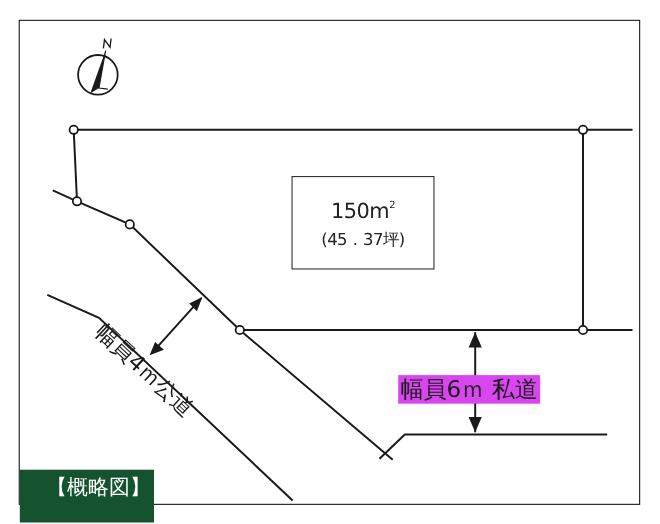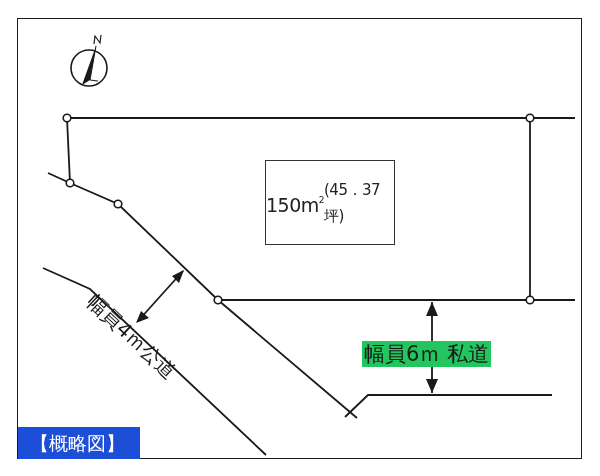--- a/index.html
+++ b/index.html
@@ -3,30 +3,30 @@
   <meta charset="utf-8">
   <style>
     html, body { margin: 0; padding: 0; background: #ffffff; }
     body { width: 600px; height: 476px; position: relative; overflow: hidden;
            font-family: "DejaVu Sans", "Liberation Sans", sans-serif; }
     #canvas { position: absolute; left: 0; top: 0; width: 600px; height: 476px; }
     .frame { position: absolute; left: 17px; top: 18px; width: 565px; height: 441px;
              border: 1.5px solid #1a1a1a; box-sizing: border-box; }
     .area-box { position: absolute; left: 265px; top: 160px; width: 130px; height: 85px;
                 border: 1.5px solid #333; box-sizing: border-box; background: #fff;
-                display: flex; flex-direction: row; align-items: center; justify-content: center;
+                display: flex; flex-direction: column; align-items: center; justify-content: center;
                 color: #222; }
     .area-line1 { font-size: 19px; line-height: 26px; letter-spacing: -0.5px; }
     .area-line1 sup { font-size: 9px; vertical-align: 9px; }
     .area-line2 { font-size: 15px; line-height: 26px; letter-spacing: -0.5px; }
-    .legend-tag { position: absolute; left: 18px; top: 427px; width: 122px; height: 32px;
-                  background: #1d4ed8; color: #ffffff; font-size: 19px; line-height: 32px;
-                  padding-left: 12px; box-sizing: border-box; letter-spacing: 0px; }
+    .legend-tag { position: absolute; left: 18px; top: 427px; width: 122px; height: 48px;
+                  background: #14532d; color: #ffffff; font-size: 19px; line-height: 32px;
+                  padding-left: 24px; box-sizing: border-box; letter-spacing: 0px; }
     .road-label-private { position: absolute; left: 362px; top: 341px; font-size: 21px;
-                          color: #1a1a1a; background: #22c55e; padding: 0 2px; line-height: 26px; }
+                          color: #1a1a1a; background: #d946ef; padding: 0 2px; line-height: 26px; }
     .road-label-public { position: absolute; left: 98px; top: 290px; font-size: 20px; color: #1a1a1a;
                          transform-origin: 0 0; transform: rotate(43deg); white-space: nowrap;
                          line-height: 22px; }
   </style>
 </head>
 <body>
 
 <div id="canvas">
   <div class="frame"></div>
 

